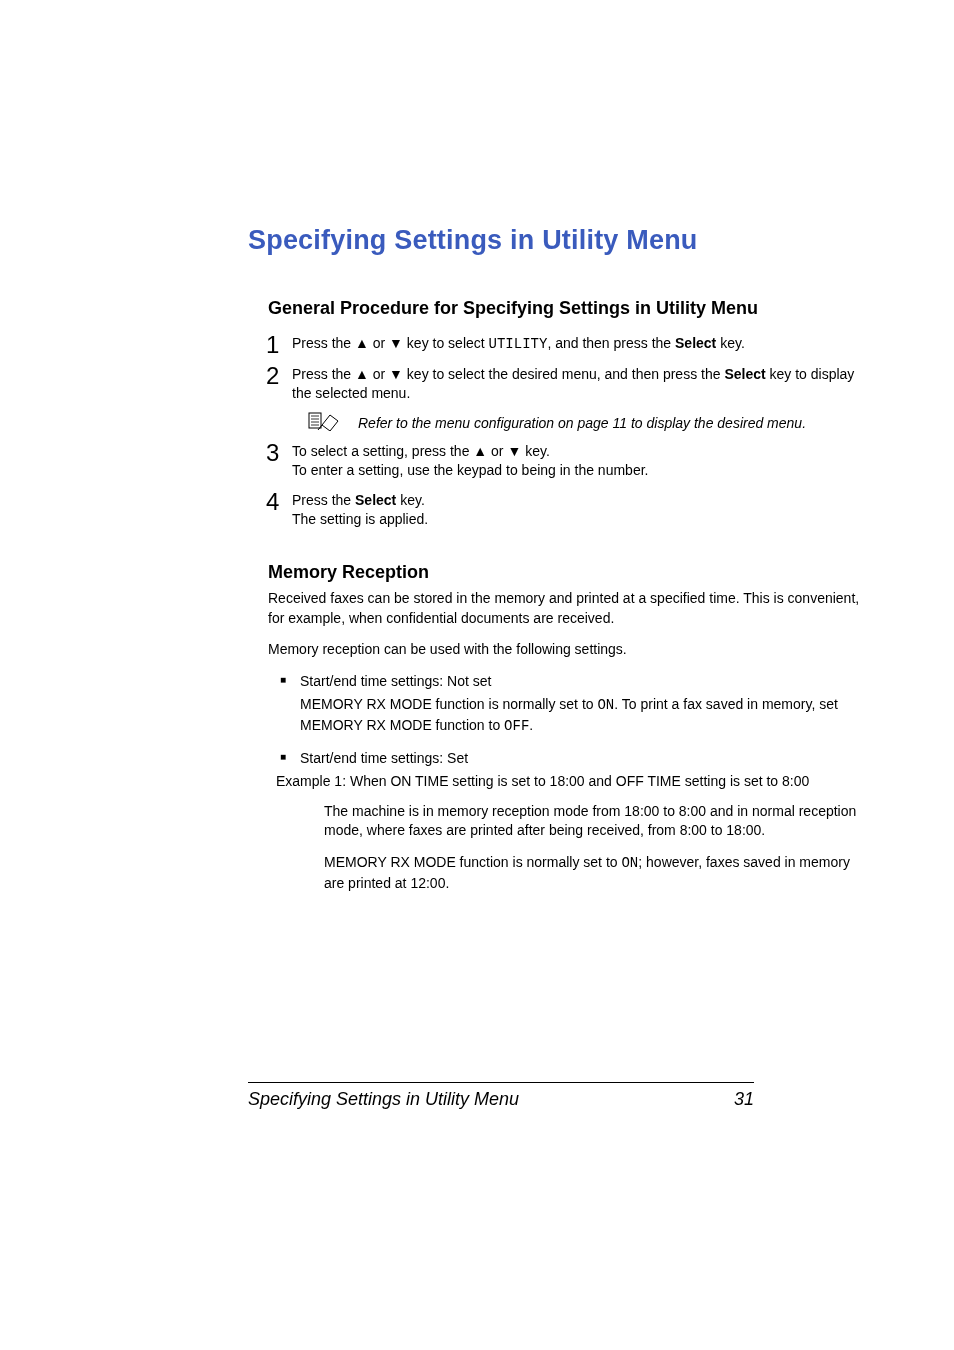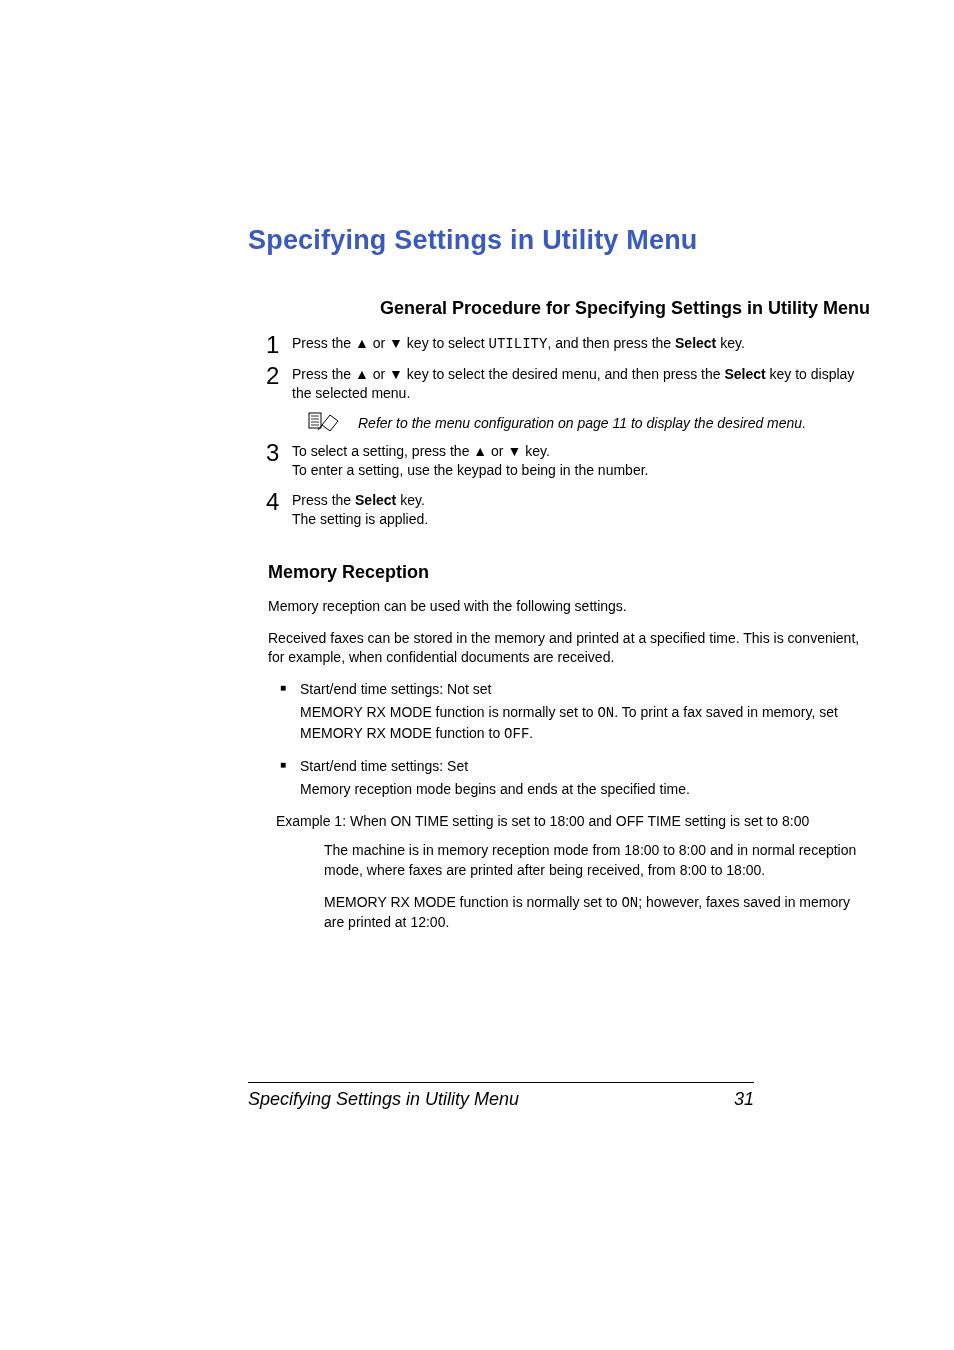--- a/index.html
+++ b/index.html
@@ -23,26 +23,25 @@
     font-size: 27px;
     font-weight: bold;
     margin: 0 0 40px 0;
     letter-spacing: 0.2px;
   }
   h2.section-title {
     font-size: 18px;
     font-weight: bold;
     margin: 0 0 14px 20px;
     line-height: 1.35;
-    text-align: right;
   }
   h2.sub-title {
     font-size: 18px;
     font-weight: bold;
-    margin: 32px 0 14px 20px;
+    margin: 32px 0 6px 20px;
   }
   .steps {
     margin-left: 20px;
   }
   .step {
     position: relative;
     padding-left: 24px;
     margin-bottom: 10px;
     font-size: 14px;
     line-height: 1.4;
@@ -171,30 +170,29 @@
       <span class="step-num">4</span>
       <span>Press the </span><span class="b">Select</span><span> key.</span><br>
       <span>The setting is applied.</span>
     </div>
 
 
   </div>
 
   <h2 class="sub-title">Memory Reception</h2>
 
+  <p class="body-para">Received faxes can be stored in the memory and printed at a specified time. This is convenient, for example, when confidential documents are received.</p>
   <p class="body-para">Memory reception can be used with the following settings.</p>
-  <p class="body-para">Received faxes can be stored in the memory and printed at a specified time. This is convenient, for example, when confidential documents are received.</p>
 
   <p class="bullet">Start/end time settings: Not set</p>
   <p class="bullet-cont">
     <span>MEMORY RX MODE function is normally set to </span><span class="mono">ON</span><span>. To print a fax saved in memory, set MEMORY RX MODE function to </span><span class="mono">OFF</span><span>.</span>
   </p>
 
   <p class="bullet">Start/end time settings: Set</p>
-  <p class="bullet-cont">Memory reception mode begins and ends at the specified time.</p>
 
   <p class="example">Example 1: When ON TIME setting is set to 18:00 and OFF TIME setting is set to 8:00</p>
   <p class="example-detail">The machine is in memory reception mode from 18:00 to 8:00 and in normal reception mode, where faxes are printed after being received, from 8:00 to 18:00.</p>
 
   <p class="example-detail">
     <span>MEMORY RX MODE function is normally set to </span><span class="mono">ON</span><span>; however, faxes saved in memory are printed at 12:00.</span>
   </p>
 
   <div class="footer">
     <div class="footer-line"></div>

